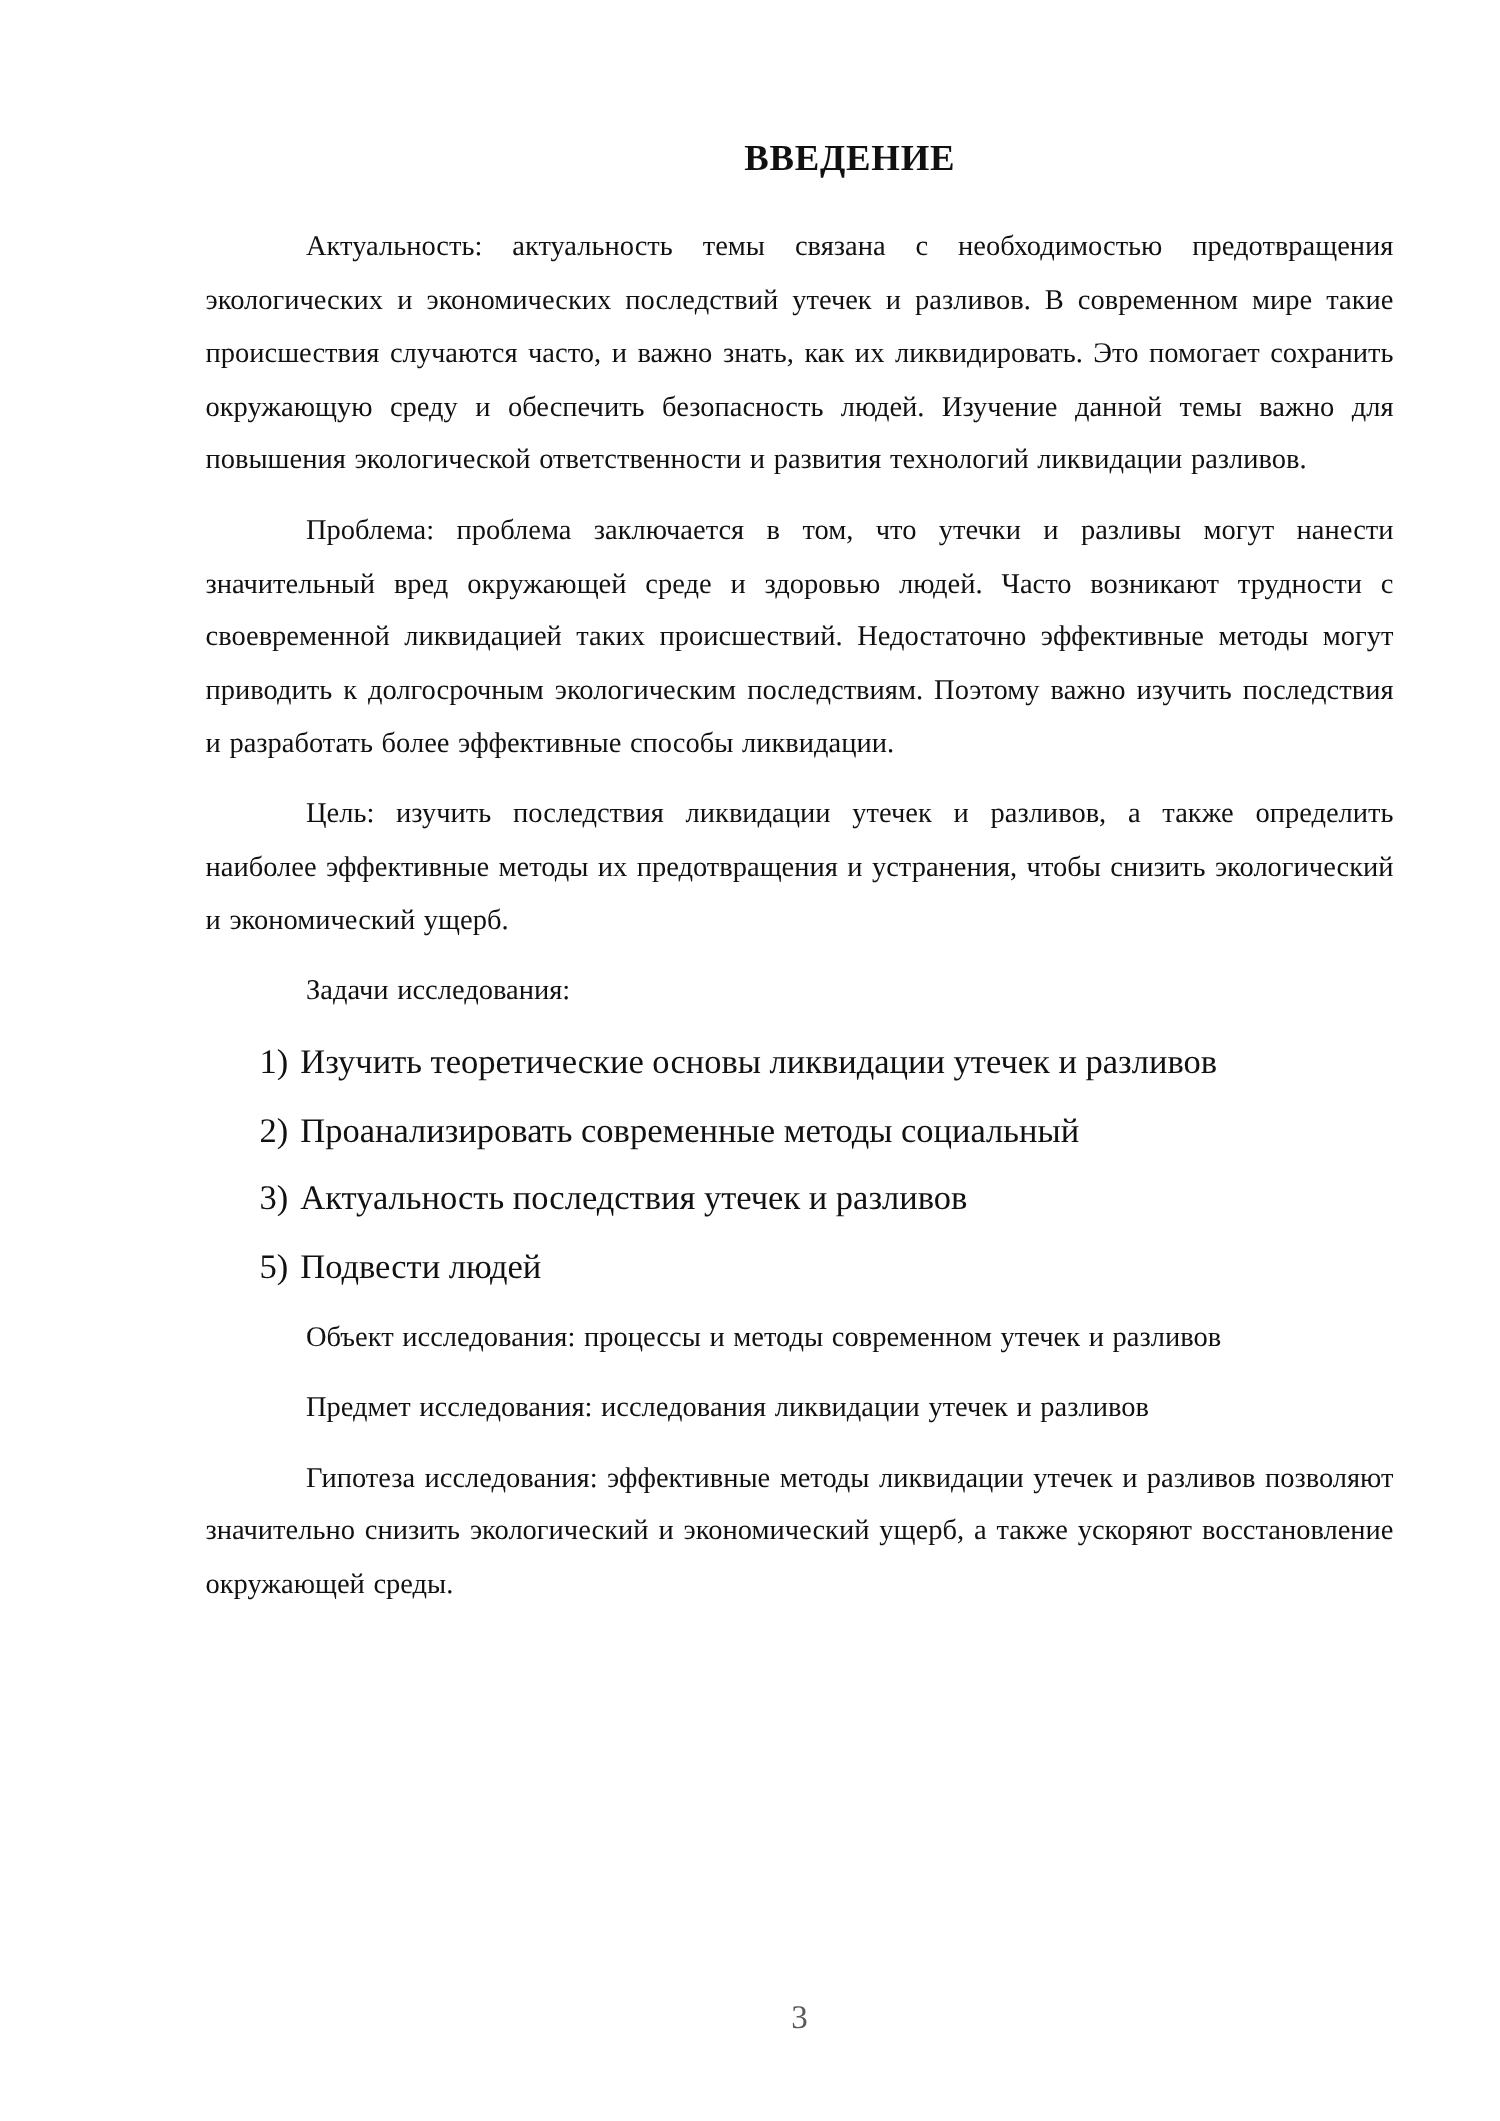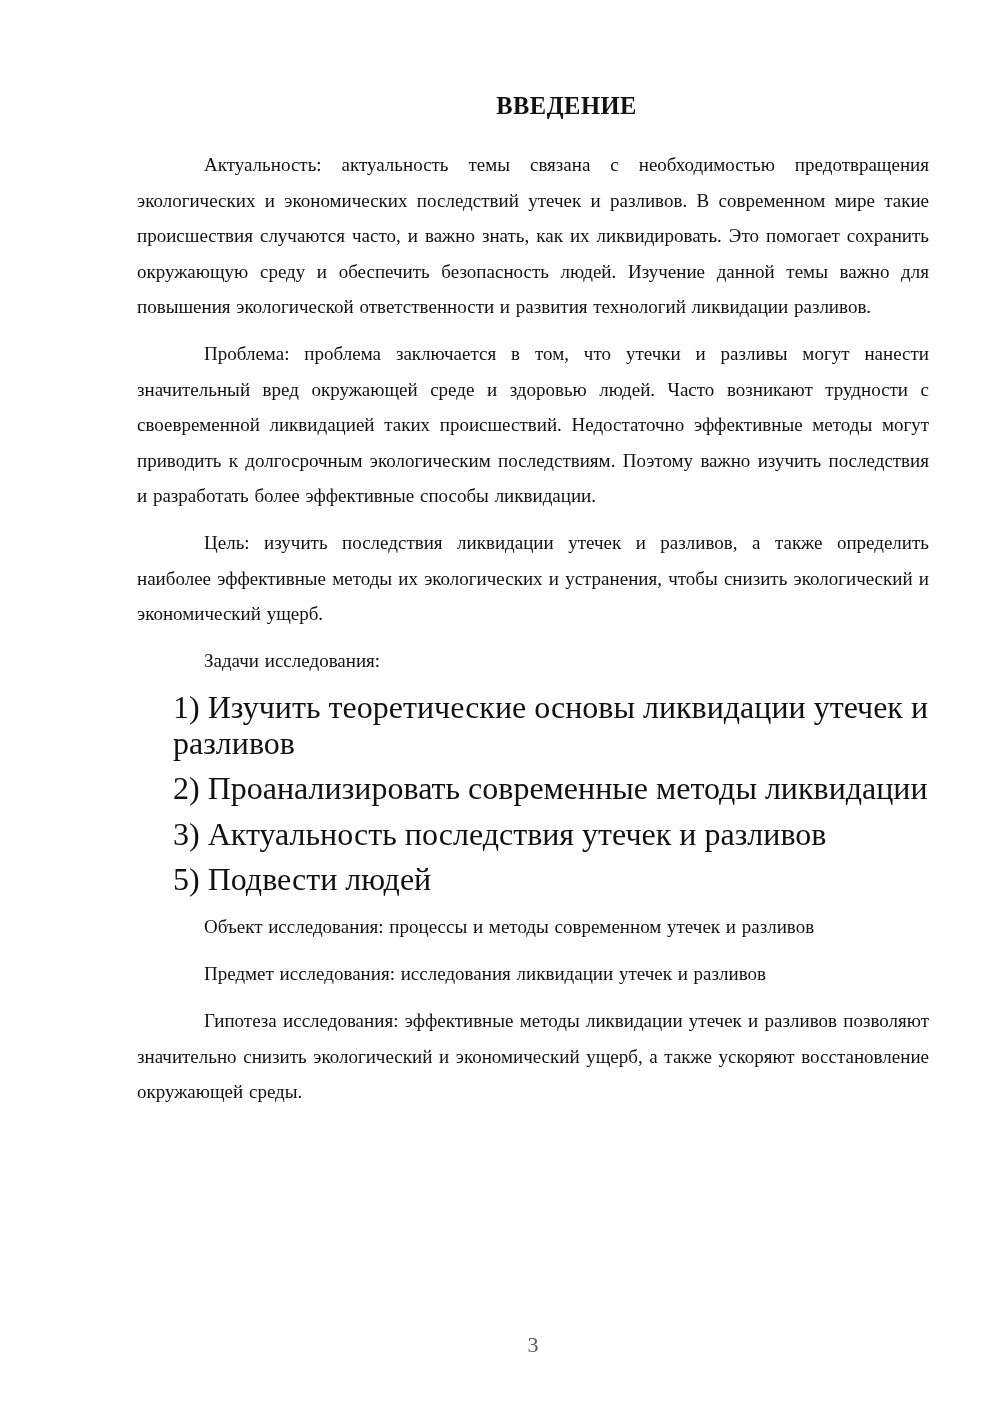--- a/index.html
+++ b/index.html
@@ -43,21 +43,21 @@
     margin-bottom: 11.5px;
     word-spacing: 1px;
   }
 
   .task-list {
     margin-left: 36px;
     margin-bottom: 11.5px;
   }
 
   .task {
-    font-size: 32px;
+    font-size: 23px;
     line-height: 35.5px;
     margin-bottom: 10px;
     text-align: left;
   }
 
   .task-num {
     margin-right: 8px;
   }
 
   .page-number {
@@ -76,27 +76,27 @@
 
 <div class="page">
   <div class="content">
 
     <h1 class="doc-title">ВВЕДЕНИЕ</h1>
 
     <p class="para">Актуальность: актуальность темы связана с необходимостью предотвращения экологических и экономических последствий утечек и разливов. В современном мире такие происшествия случаются часто, и важно знать, как их ликвидировать. Это помогает сохранить окружающую среду и обеспечить безопасность людей. Изучение данной темы важно для повышения экологической ответственности и развития технологий ликвидации разливов.</p>
 
     <p class="para">Проблема: проблема заключается в том, что утечки и разливы могут нанести значительный вред окружающей среде и здоровью людей. Часто возникают трудности с своевременной ликвидацией таких происшествий. Недостаточно эффективные методы могут приводить к долгосрочным экологическим последствиям. Поэтому важно изучить последствия и разработать более эффективные способы ликвидации.</p>
 
-    <p class="para">Цель: изучить последствия ликвидации утечек и разливов, а также определить наиболее эффективные методы их экологических и устранения, чтобы снизить экологический и экономический ущерб.</p>
+    <p class="para">Цель: изучить последствия ликвидации утечек и разливов, а также определить наиболее эффективные методы их предотвращения и устранения, чтобы снизить экологический и экономический ущерб.</p>
 
     <p class="para">Задачи исследования:</p>
 
     <div class="task-list">
       <p class="task"><span class="task-num">1)</span><span>Изучить теоретические основы ликвидации утечек и разливов</span></p>
-      <p class="task"><span class="task-num">2)</span><span>Проанализировать современные методы ликвидации</span></p>
+      <p class="task"><span class="task-num">2)</span><span>Проанализировать современные методы социальный</span></p>
       <p class="task"><span class="task-num">3)</span><span>Актуальность последствия утечек и разливов</span></p>
       <p class="task"><span class="task-num">5)</span><span>Подвести людей</span></p>
     </div>
 
     <p class="para">Объект исследования: процессы и методы современном утечек и разливов</p>
 
     <p class="para">Предмет исследования: исследования ликвидации утечек и разливов</p>
 
     <p class="para">Гипотеза исследования: эффективные методы ликвидации утечек и разливов позволяют значительно снизить экологический и экономический ущерб, а также ускоряют восстановление окружающей среды.</p>
 

